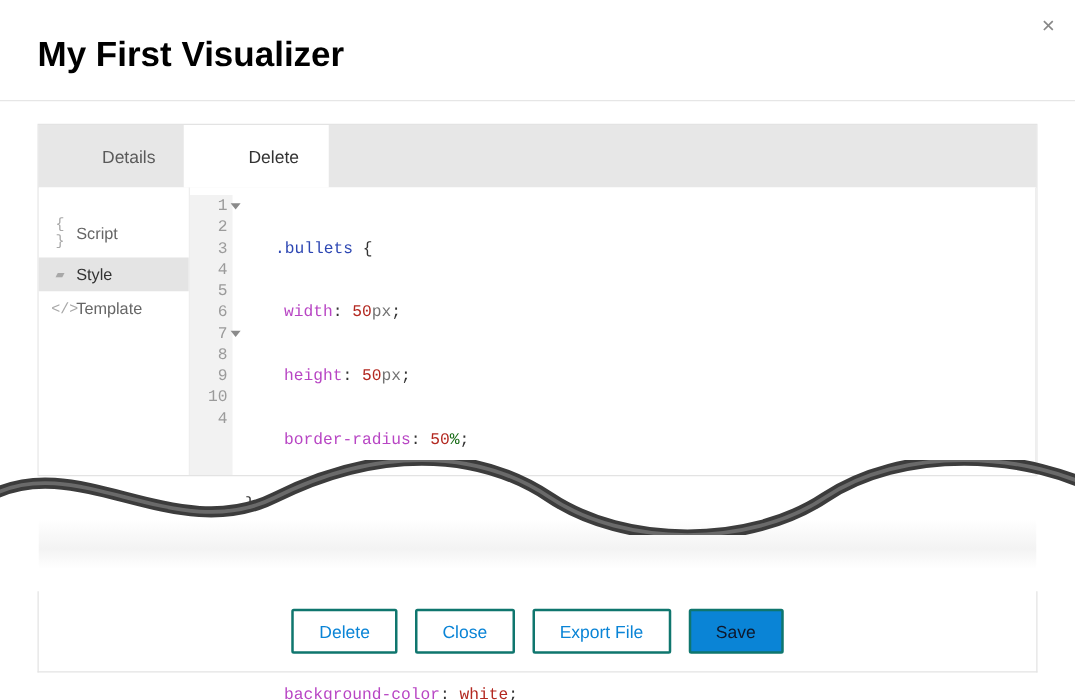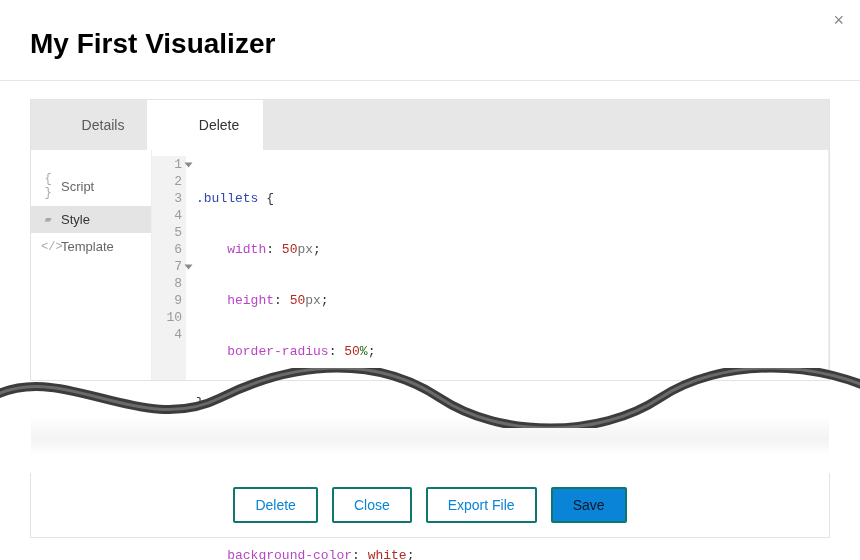--- a/index.html
+++ b/index.html
@@ -109,21 +109,21 @@
     border-top: 4px solid transparent;
     border-bottom: 4px solid transparent;
     transform: rotate(90deg);
   }
   .code {
     flex: 1;
     padding-left: 10px;
     white-space: pre;
   }
   .code .cl { height: 17px; }
-  .sel  { color: #2d47b3; }
+  .sel  { color: #2d47b3; margin-left: 24px; }
   .prop { color: #b846c4; }
   .num  { color: #b32820; }
   .unit { color: #737373; }
   .pct  { color: #176b16; }
   .kw   { color: #b32820; }
   .plain{ color: #333; }
 
   .wave-wrap {
     position: absolute;
     left: 0;

